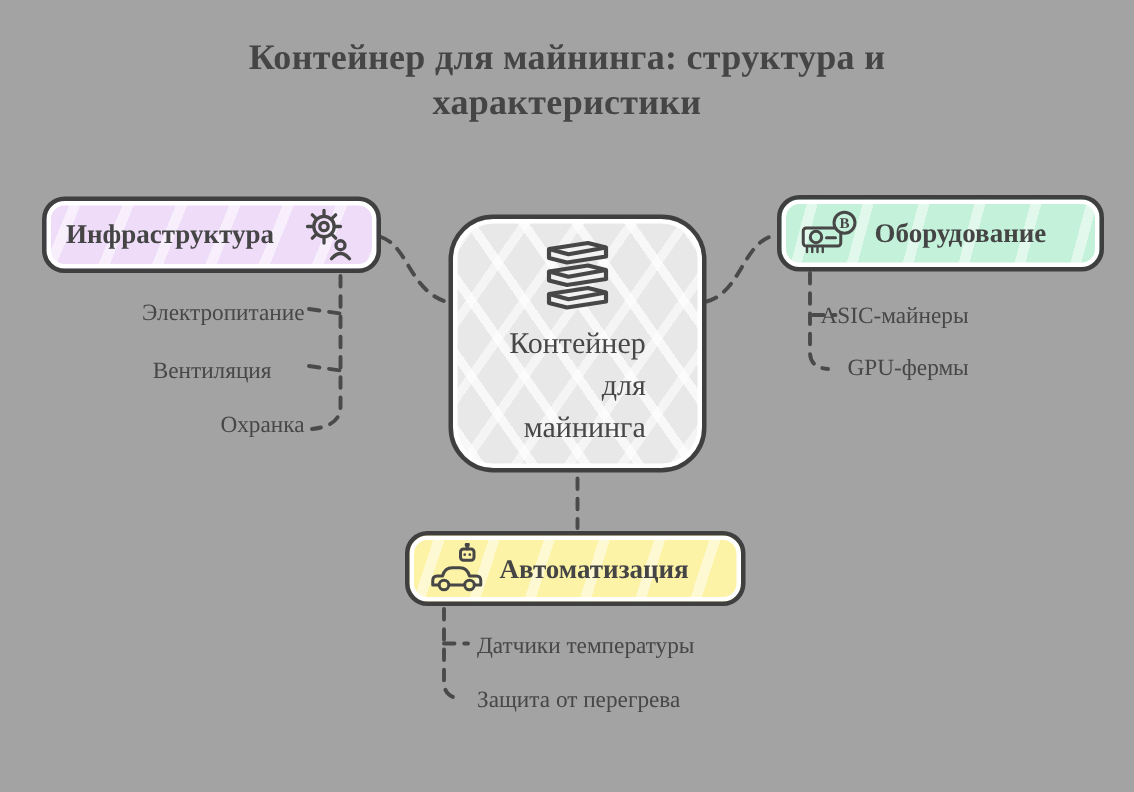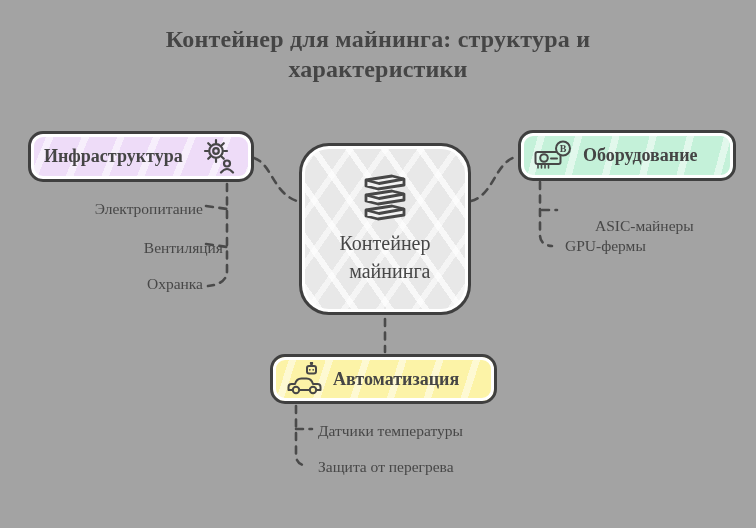--- a/index.html
+++ b/index.html
@@ -41,24 +41,24 @@
     background:
       repeating-linear-gradient(55deg,  rgba(255,255,255,0) 0 13px, rgba(255,255,255,.7)  13px 19px, rgba(255,255,255,0) 19px 29px),
       repeating-linear-gradient(-55deg, rgba(255,255,255,0) 0 13px, rgba(255,255,255,.55) 13px 19px, rgba(255,255,255,0) 19px 29px),
       #e8e8e8;
   }
   .central-label { text-align:right; font-size:20px; line-height:1.4; color:#474747; }
   .leaf { position:absolute; font-size:15.5px; line-height:19px; white-space:nowrap; color:#474747; }
   .leaf.r { text-align:left; }
   
   .leaf-infra-0 { right:553px; top:199px; }
-  .leaf-infra-1 { right:533px; top:238px; }
+  .leaf-infra-1 { right:575px; top:238px; }
   .leaf-infra-2 { right:553px; top:274px; }
   
-  .leaf-equip-0 { left:595px; top:201px;margin-top:15px; }
+  .leaf-equip-0 { left:547px; top:201px; }
   .leaf-equip-1 { left:565px; top:236px; }
   
   .leaf-auto-0 { left:318px; top:421px; }
   .leaf-auto-1 { left:318px; top:457px; }
   .icon { flex:0 0 auto; display:block; }
 </style>
 </head>
 <body>
 
 <div class="canvas">
@@ -86,20 +86,21 @@
         <path d="M7,7 L33,3 L45,6 L45,12 L19,16 L7,13 Z"></path>
         <path fill="none" d="M7,7 L20,10.5 L45,6"></path>
         <path d="M7,22 L33,18 L45,21 L45,27 L19,31 L7,28 Z"></path>
         <path fill="none" d="M7,22 L20,25.5 L45,21"></path>
         <path d="M7,37 L33,33 L45,36 L45,42 L19,46 L7,43 Z"></path>
         <path fill="none" d="M7,37 L20,40.5 L45,36"></path>
       </g>
     </svg>
     <div class="central-label">
       <div>Контейнер</div>
+      <div>для</div>
       <div>майнинга</div>
     </div>
   </div>
 
   <div class="node branch lavender">
     <span class="label">Инфраструктура</span>
     <svg class="icon" width="36" height="35" viewBox="0 0 36 35">
       <g fill="none" stroke="#474747" stroke-width="2.2" stroke-linecap="round">
         <circle cx="14" cy="12" r="6.8"></circle>
         <circle cx="14" cy="12" r="2.8"></circle>

